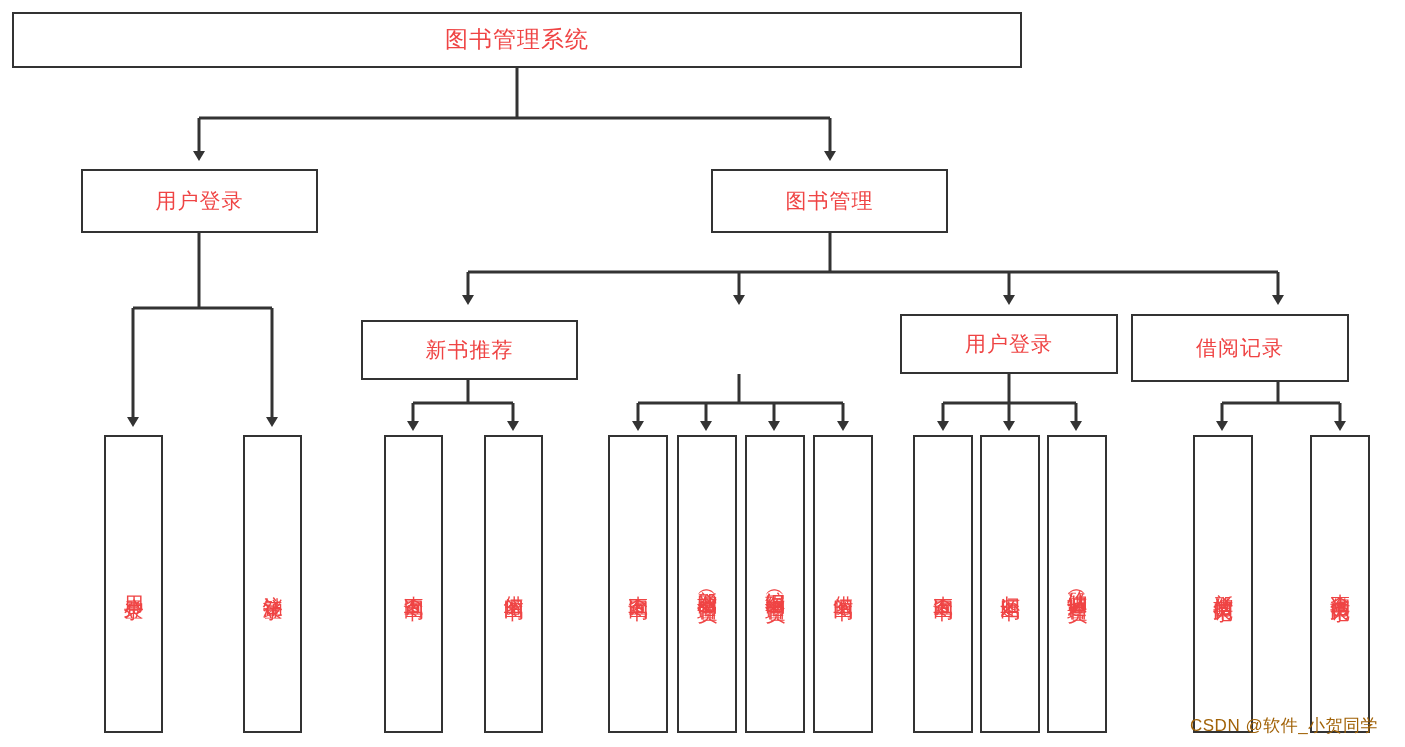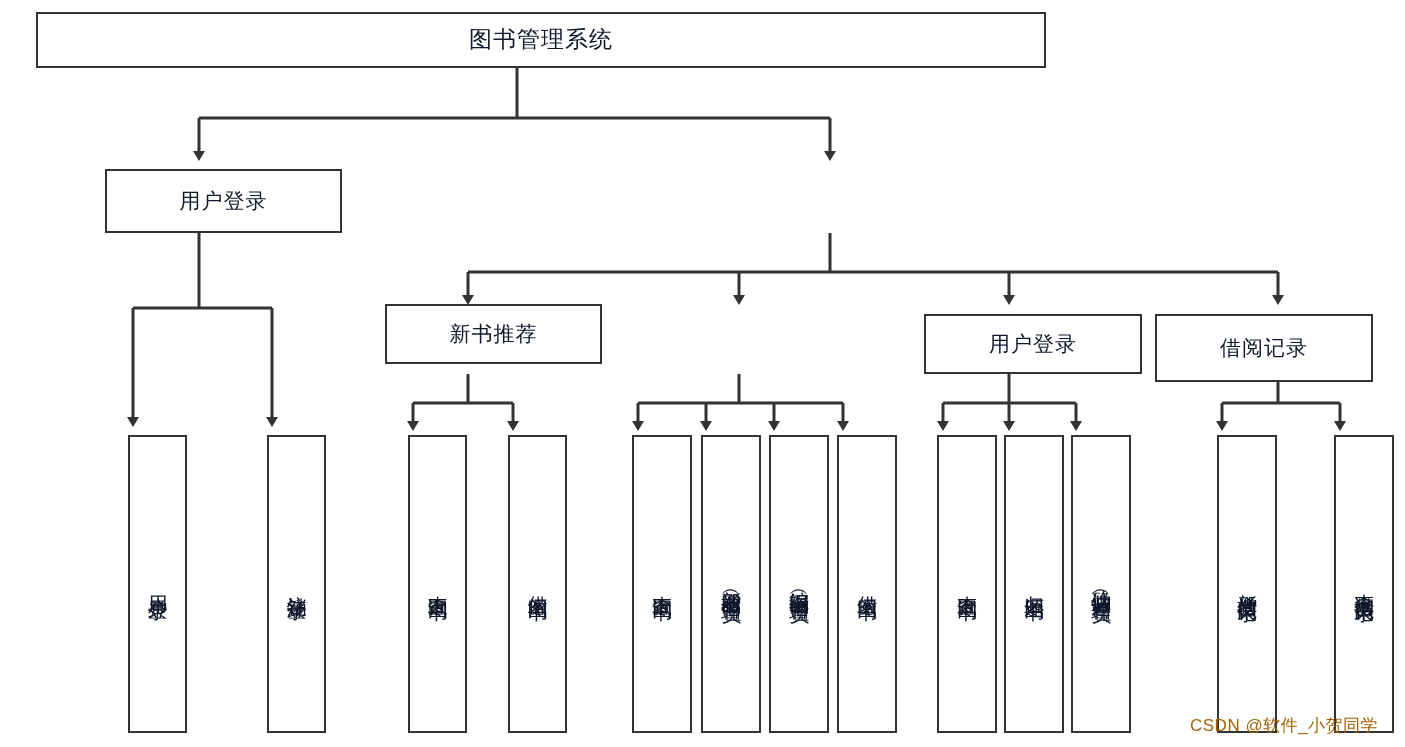--- a/index.html
+++ b/index.html
@@ -28,23 +28,22 @@
     pointer-events: none;
   }
   .node {
     position: absolute;
     box-sizing: border-box;
     background: #ffffff;
     border: 2px solid #333333;
     display: flex;
     align-items: center;
     justify-content: center;
-    color: #0f172a;
+    color: #ef4444;
     line-height: 1.18;
-    margin-left: 24px;
   }
   .node.horiz {
     font-size: 21px;
     letter-spacing: 1px;
   }
   .node.vert {
     font-size: 20px;
     letter-spacing: 0.5px;
   }
   .node.vert .vlabel {
@@ -128,22 +127,25 @@
     </g>
   </svg>
 
   <div class="node horiz" id="root-node" style="left:12px; top:12px; width:1010px; height:56px;">
     <span class="hlabel">图书管理系统</span>
   </div>
 
   <div class="node horiz" style="left:81px; top:169px; width:237px; height:64px;">
     <span class="hlabel">用户登录</span>
   </div>
+  <div class="node horiz" style="left:711px; top:169px; width:237px; height:64px;">
+    <span class="hlabel">图书管理</span>
+  </div>
 
-  <div class="node horiz" style="left:361px; top:304px; width:217px; height:60px;">
+  <div class="node horiz" style="left:361px; top:320px; width:217px; height:60px;">
     <span class="hlabel">新书推荐</span>
   </div>
   <div class="node horiz" style="left:900px; top:314px; width:218px; height:60px;">
     <span class="hlabel">用户登录</span>
   </div>
   <div class="node horiz" style="left:1131px; top:314px; width:218px; height:68px;justify-content:center;">
     <span class="hlabel">借阅记录</span>
   </div>
 
   <div class="node vert" style="left:104px; top:435px; width:59px; height:298px;">

